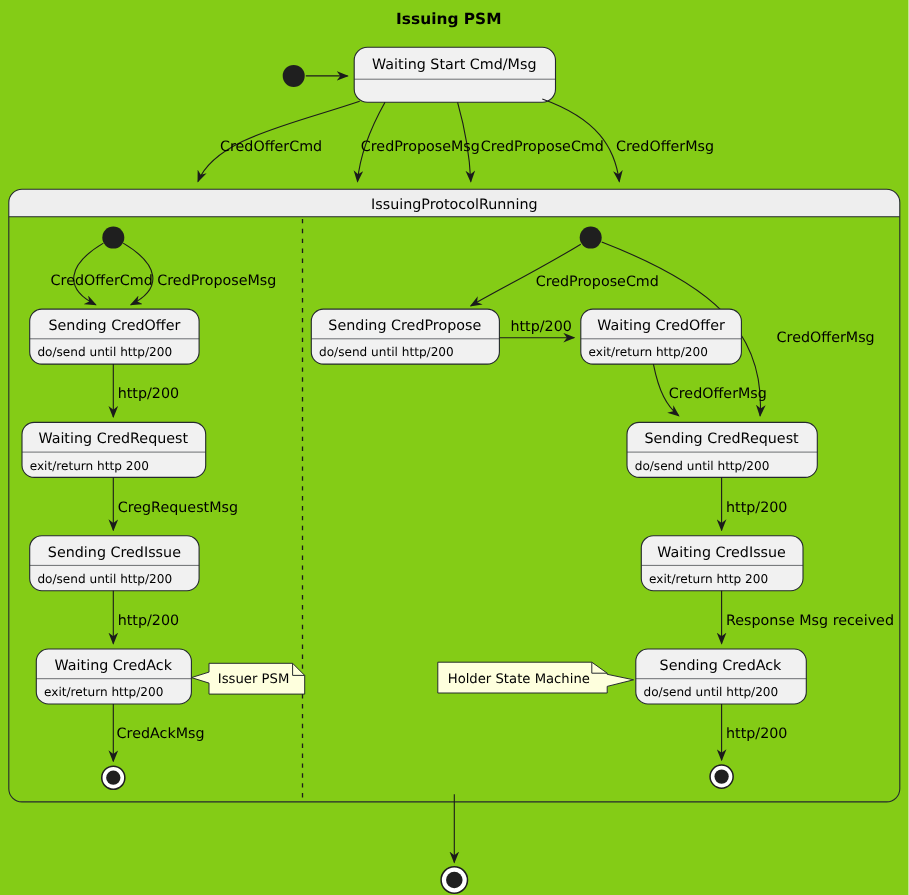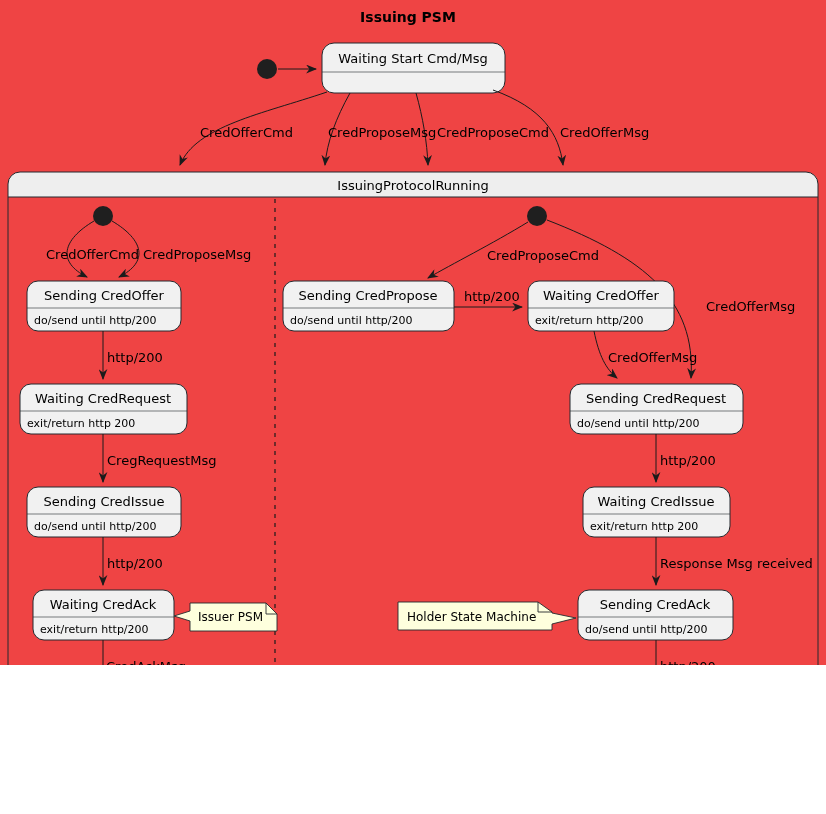--- a/index.html
+++ b/index.html
@@ -4,21 +4,21 @@
 <style>
   :root{
     --state-fill:#F1F1F1;
     --state-border:#24292E;
     --header-fill:#EEEEEE;
     --note-fill:#FEFFDD;
     --line:#1B1B1B;
     --text:#000000;
   }
   html,body{margin:0;padding:0;background:#ffffff;}
-  .canvas{width:826px;height:665px;position:relative;background:#ef4444;
+  .canvas{width:826px;height:814px;position:relative;background:#84cc16;
           font-family:"DejaVu Sans","Liberation Sans",sans-serif;}
   svg{display:block;}
   .st-rect{fill:var(--state-fill);stroke:var(--state-border);stroke-width:1;}
   .container-rect{fill:none;stroke:var(--state-border);stroke-width:1;}
   .container-header{fill:var(--header-fill);stroke:none;}
   .header-line{stroke:var(--state-border);stroke-width:1;}
   .divider{stroke:var(--state-border);stroke-width:0.6;}
   .edge{fill:none;stroke:var(--line);stroke-width:1;marker-end:url(#arrow);}
   .dashed-sep{stroke:var(--line);stroke-width:1.2;stroke-dasharray:4,5;fill:none;}
   .note-shape{fill:var(--note-fill);stroke:var(--state-border);stroke-width:0.9;}

